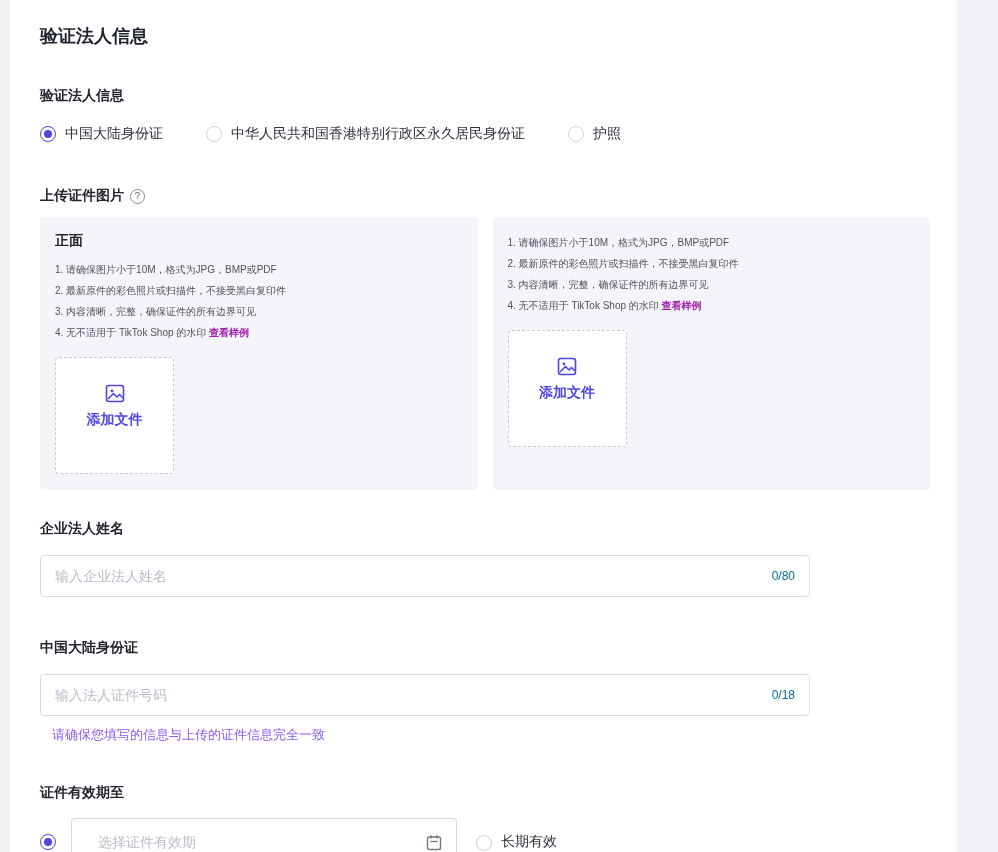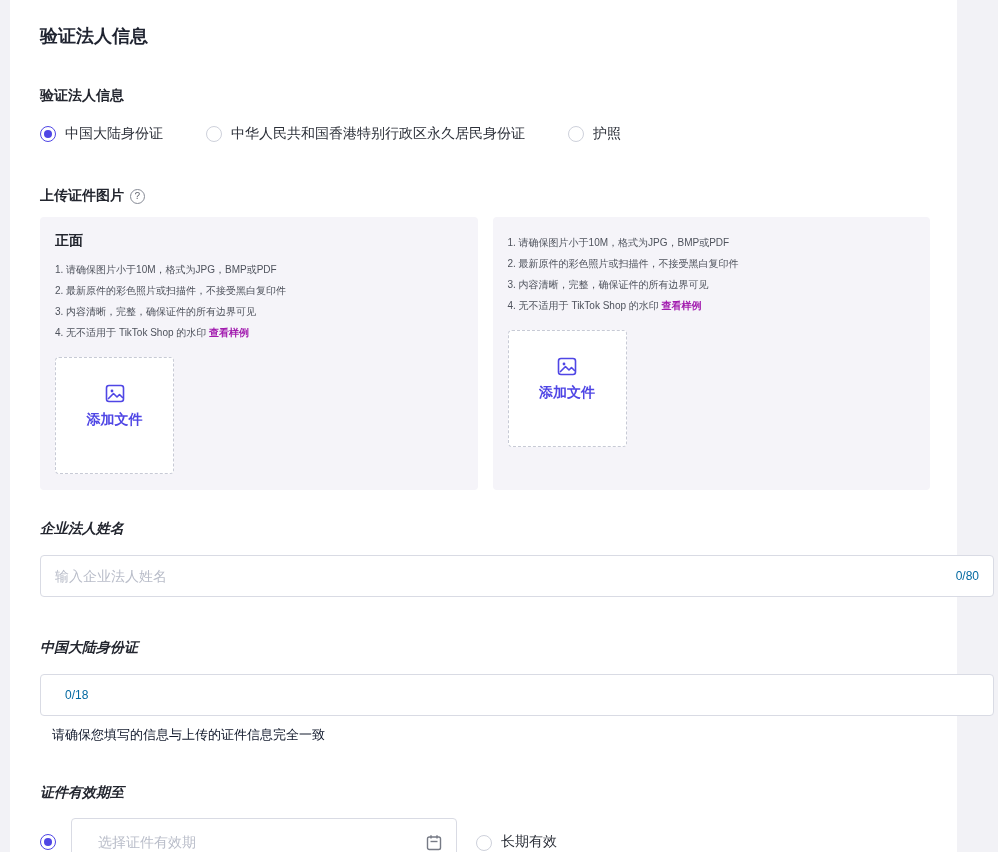--- a/index.html
+++ b/index.html
@@ -70,36 +70,36 @@
     background: #ffffff;
     border: 1px dashed #c7cad5;
     border-radius: 4px;
     display: flex; flex-direction: column;
     align-items: center; justify-content: center;
     gap: 8px; cursor: pointer;
     padding-bottom: 18px;
   }
   .upload-box .upload-text { color: #4f46e5; font-size: 14px; font-weight: bold; }
   
-  .field-label { font-size: 14px; font-weight: bold; color: #23262f; margin-bottom: 17px; font-style: italic; }
+  .field-label { font-size: 14px; font-weight: bold; color: #23262f; margin-bottom: 17px; }
   .input-wrap {
-    height: 42px; width: 954px;
+    height: 42px; width: 770px;
     border: 1px solid #d9dbe4; border-radius: 4px;
     display: flex; align-items: center;
     padding: 0 14px; background: #fff;
   }
   .input-wrap input {
     flex: 1; border: none; outline: none;
     font-size: 14px; color: #2b2f38; background: transparent;
     font-family: "Liberation Sans", "DejaVu Sans", sans-serif;
   }
   .input-wrap input::placeholder { color: #b9bdc9; }
   .counter { font-size: 12px; color: #0369a1; margin-left: 10px; }
   .field-gap { margin-bottom: 42px; }
-  .hint { font-size: 13px; color: #0f172a; margin-top: 10px; padding-left: 12px; }
+  .hint { font-size: 13px; color: #8b5cf6; margin-top: 10px; padding-left: 12px; }
   .validity-row { display: flex; align-items: center; margin-top: 16px; }
   .date-wrap {
     margin-left: 15px;
     width: 386px; height: 48px;
     border: 1px solid #d9dbe4; border-radius: 4px;
     display: flex; align-items: center;
     padding: 0 14px; background: #fff;
   }
   .date-wrap input {
     flex: 1; border: none; outline: none;
@@ -182,20 +182,21 @@
   </div>
 
   <div class="field-label">企业法人姓名</div>
   <div class="input-wrap field-gap">
     <input type="text" placeholder="输入企业法人姓名" style="">
     <span class="counter">0/80</span>
   </div>
 
   <div class="field-label">中国大陆身份证</div>
   <div class="input-wrap">
+    <input type="text" placeholder="输入法人证件号码" style="">
     <span class="counter">0/18</span>
   </div>
   <div class="hint mb40">请确保您填写的信息与上传的证件信息完全一致</div>
 
   <div class="field-label" style="margin-bottom:0">证件有效期至</div>
   <div class="validity-row">
     <span class="radio checked"></span>
     <div class="date-wrap">
       <input type="text" placeholder="选择证件有效期" style="">
       <span>

